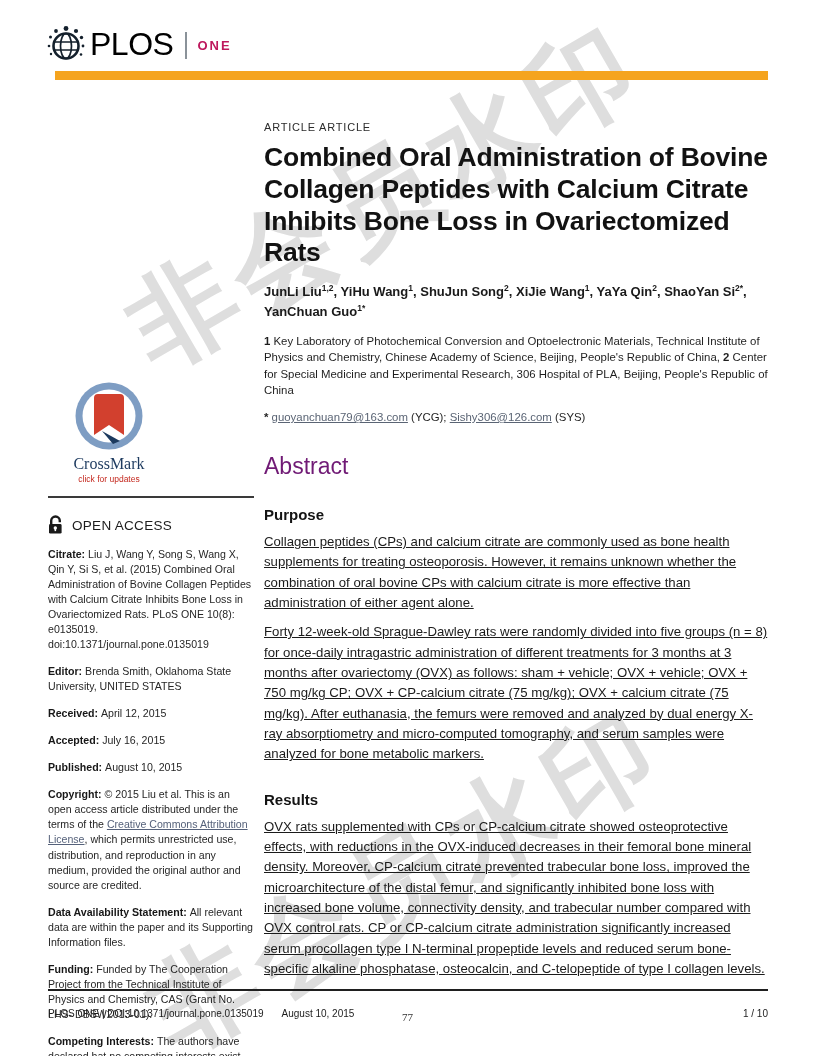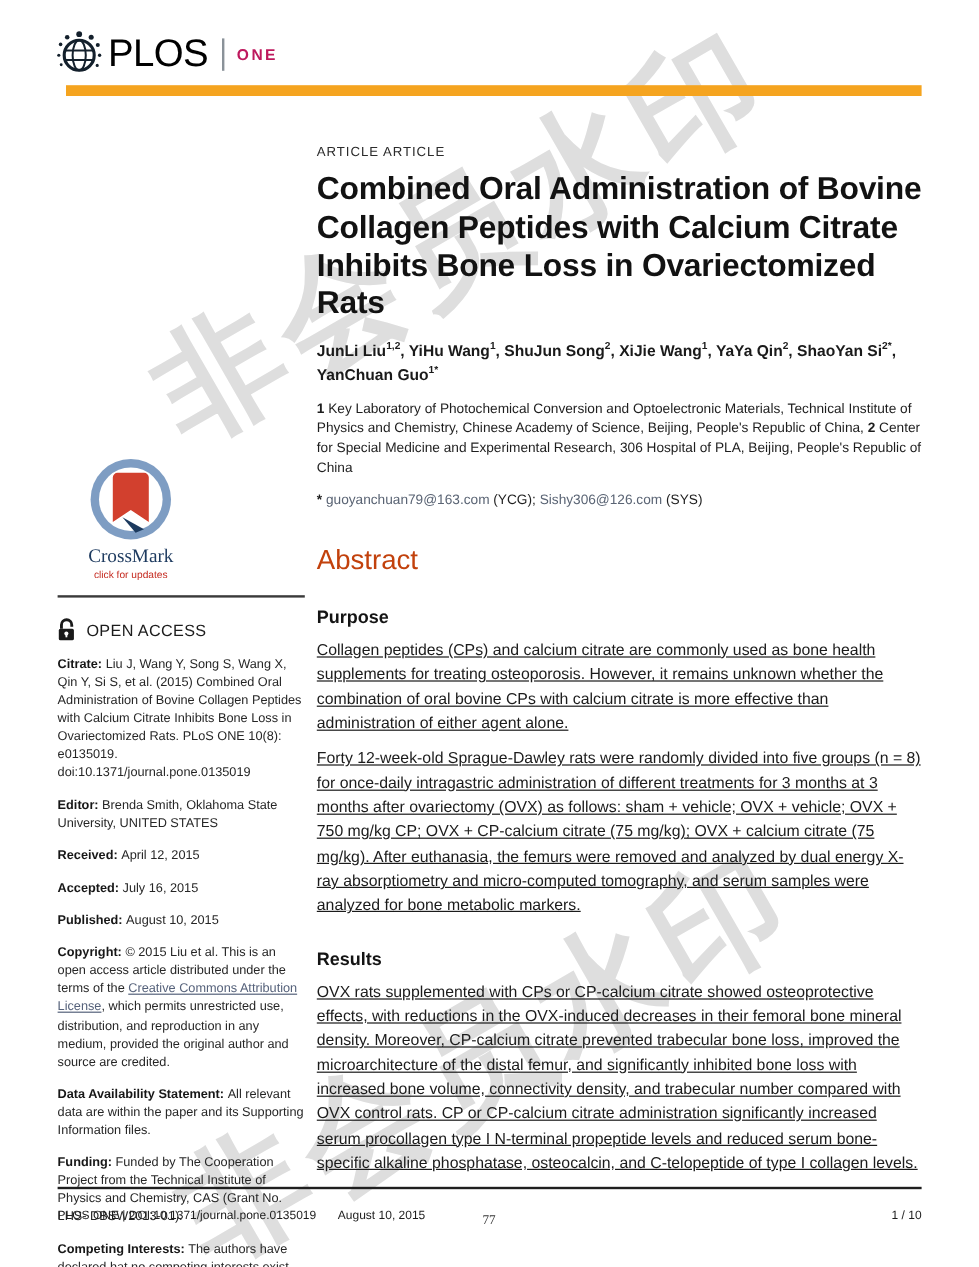--- a/index.html
+++ b/index.html
@@ -39,22 +39,22 @@
   .side-link { color:#55617a; text-decoration:underline; cursor:pointer; }
 
   
   .main { position:absolute; left:264px; top:121px; width:506px; z-index:1; }
   .kicker { font-size:11px; letter-spacing:0.8px; color:#2b2b2b; }
   .title { font-size:26.5px; line-height:1.2; font-weight:600; color:#121212; margin-top:9px; letter-spacing:-0.2px; }
   .authors { font-size:13px; font-weight:bold; color:#1a1a1a; line-height:1.5; margin-top:13px; }
   .authors sup { font-size:8.5px; }
   .affiliations { font-size:11.4px; line-height:1.45; color:#1e1e1e; margin-top:11px; }
   .correspondence { font-size:11.4px; color:#1e1e1e; margin-top:12px; }
-  .email-link { color:#5a6474; cursor:pointer; }
-  .abstract-heading { font-size:23px; font-weight:500; color:#c2410c; margin-top:30px; }
+  .email-link { color:#5a6474; text-decoration:underline; cursor:pointer; }
+  .abstract-heading { font-size:23px; font-weight:500; color:#701a75; margin-top:30px; }
   .section-heading { font-size:15px; font-weight:bold; color:#141414; margin-top:26px; }
   .section-text { font-size:13.2px; line-height:1.54; color:#1b1b1b; margin-top:9px;text-decoration:underline; }
 
   
   .footer-rule { position:absolute; left:48px; top:989px; width:720px; height:2px; background:#1f1f1f; z-index:1; }
   .footer-row { position:absolute; left:48px; top:1008px; width:720px; display:flex; justify-content:space-between; font-size:10px; color:#1c1c1c; z-index:1; }
   .footer-date { margin-left:18px; }
   .page-number { position:absolute; left:0; top:1011px; width:815px; text-align:center; font-family:"Liberation Serif", serif; font-size:11px; color:#333; z-index:1; }
 </style>
 </head>

